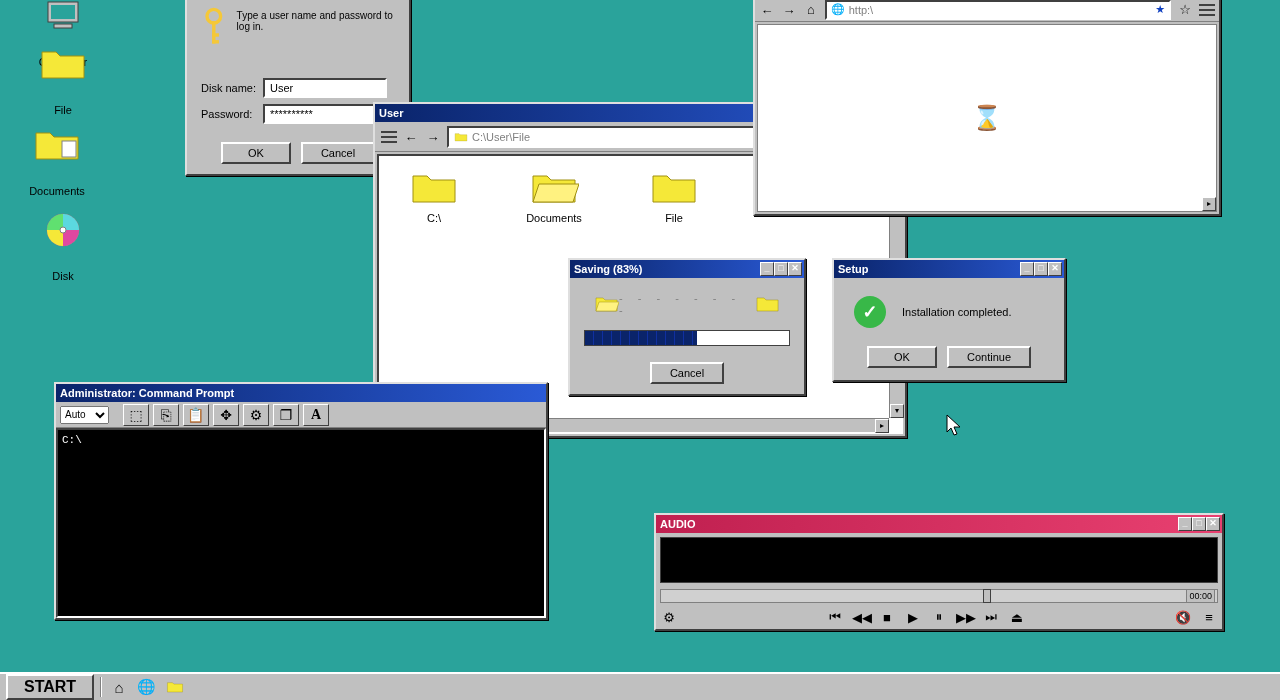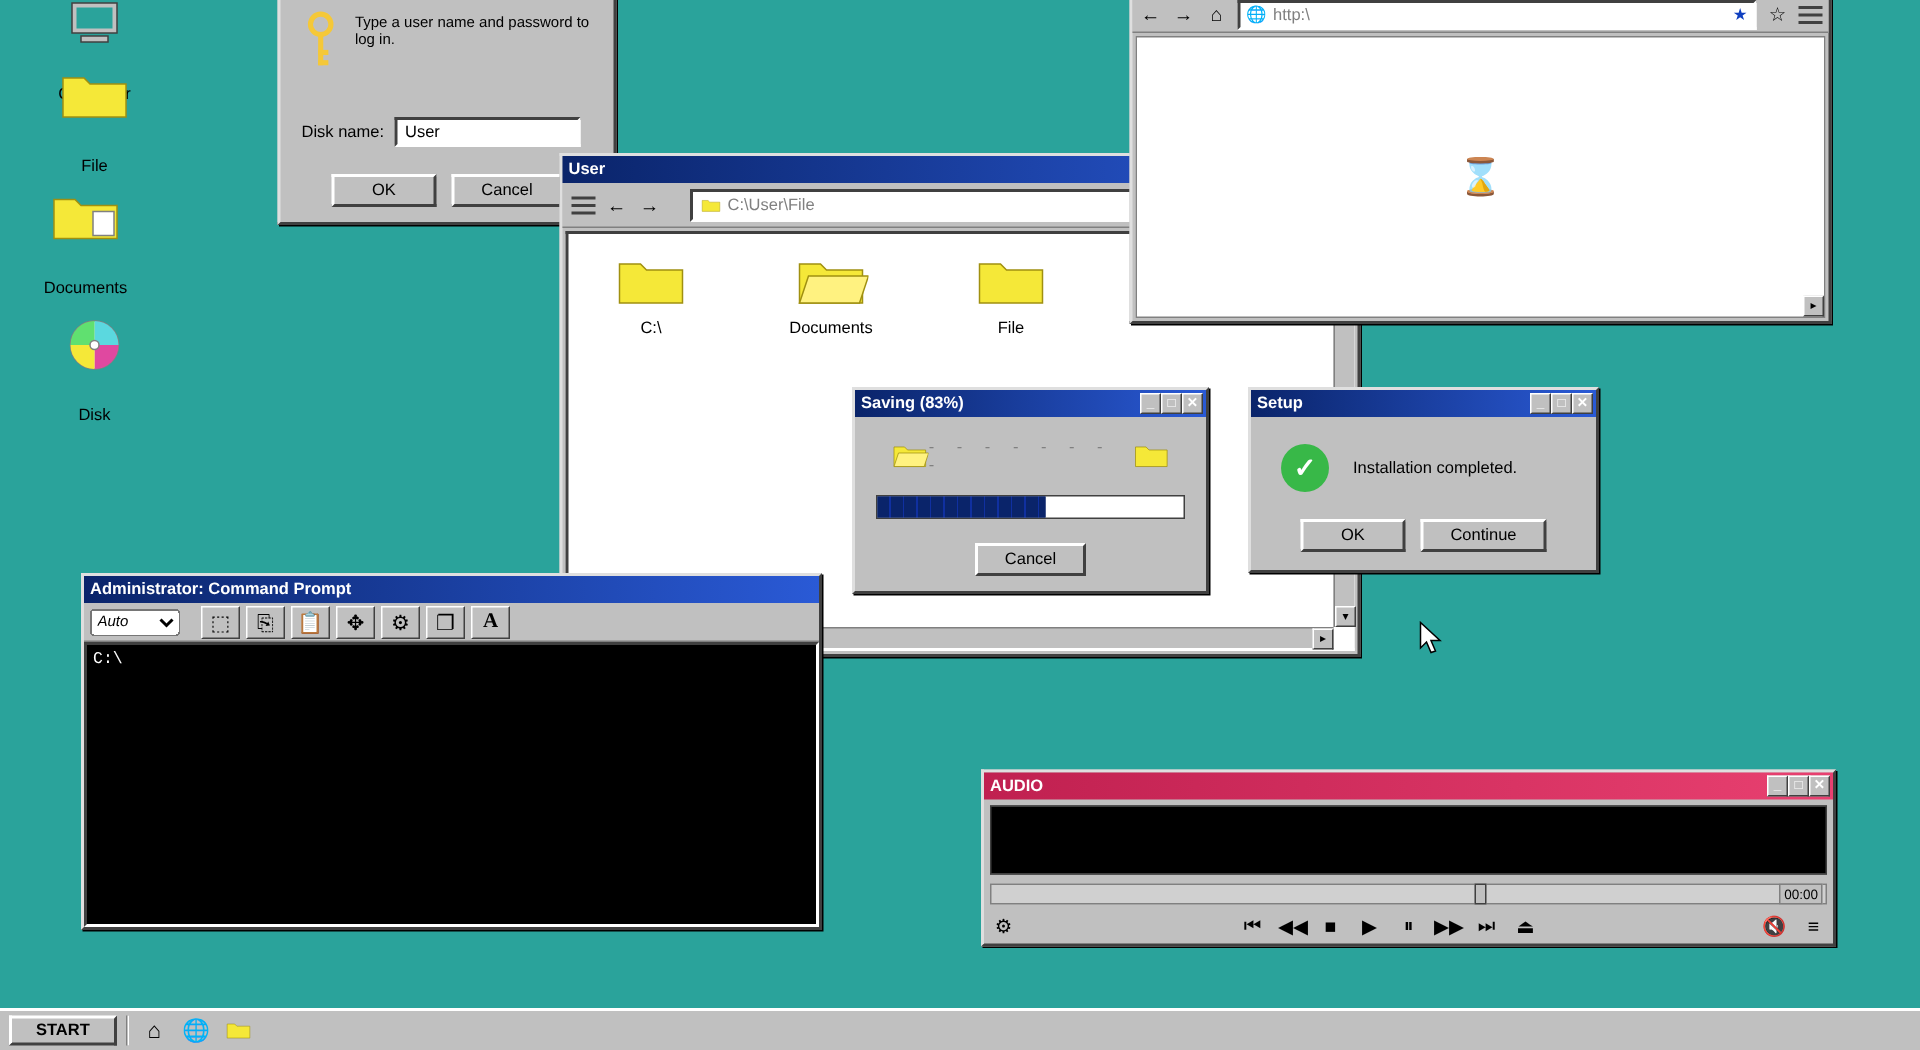--- a/index.html
+++ b/index.html
@@ -58,21 +58,21 @@
 .login-row { display: flex; align-items: center; margin: 6px 0; }
 .login-row .lbl { width: 62px; font-size: 11px; }
 .login-row .input { width: 124px; }
 .login-top { display: flex; gap: 10px; align-items: flex-start; }
 .key-icon { width: 30px; height: 50px; }
 .login-desc { font-size: 10px; padding-top: 6px; }
 .login-btns { display: flex; gap: 10px; justify-content: center; margin-top: 18px; }
 
 
 .explorer-toolbar { background: #c0c0c0; height: 30px; display:flex; align-items:center; padding: 0 6px; gap:6px; border-bottom:1px solid #808080; }
-.explorer-addr { flex:1; display:flex; align-items:center;margin-left:13px; }
+.explorer-addr { flex:1; display:flex; align-items:center; }
 .explorer-addr .input { flex:1; height:22px; }
 .search-box { width:110px; display:flex; align-items:center; }
 .search-box .input { width: 100%; height:22px; }
 .explorer-body { background:#fff; height: 280px; border:2px solid; border-top-color:#404040; border-left-color:#404040; border-right-color:#fff; border-bottom-color:#fff; margin:2px; position:relative; }
 .explorer-folders { display:flex; gap:50px; padding:14px 20px; }
 .folder-item { text-align:center; cursor:pointer; width:70px; }
 .folder-item .folder-label { font-size:11px; margin-top:4px; }
 .scroll-corner-v { position:absolute; right:0; top:0; bottom:14px; width:14px; background:#c0c0c0; border-left:1px solid #808080; }
 .scroll-corner-h { position:absolute; left:0; bottom:0; right:14px; height:14px; background:#c0c0c0; border-top:1px solid #808080; }
 .sc-arrow { width:14px; height:14px; background:#c0c0c0; border:1px solid; border-top-color:#fff; border-left-color:#fff; border-right-color:#404040; border-bottom-color:#404040; font-size:8px; text-align:center; line-height:12px; }
@@ -92,36 +92,36 @@
 .check-circle { width:32px; height:32px; border-radius:50%; background:#38b848; display:flex; align-items:center; justify-content:center; color:#fff; font-size:18px; font-weight:bold; }
 
 
 .browser-toolbar { background:#c0c0c0; height:24px; display:flex; align-items:center; padding:0 4px; gap:6px; border-bottom:1px solid #808080; }
 .browser-body { background:#fff; height: 188px; border:1px solid #808080; margin:2px; position:relative; display:flex; align-items:center; justify-content:center; }
 .tool-icon { width:16px; height:16px; display:inline-flex; align-items:center; justify-content:center; font-size:13px; cursor:pointer; }
 .url-bar { flex:1; display:flex; align-items:center; background:#fff; border:2px solid; border-top-color:#404040; border-left-color:#404040; border-right-color:#fff; border-bottom-color:#fff; height:20px; padding:0 4px; gap:4px; }
 
 
 .cmd-toolbar { background:#c0c0c0; height:26px; display:flex; align-items:center; gap:4px; padding:0 4px; border-bottom:1px solid #808080; }
-.cmd-select { font-size:10px; height:18px; width:60px;font-style:italic; }
+.cmd-select { font-size:10px; height:18px; width:49px; }
 .cmd-body { background:#000; color:#fff; font-family:"Courier New",monospace; font-size:11px; padding:4px; height:190px; border:2px solid; border-top-color:#404040; border-left-color:#404040; border-right-color:#fff; border-bottom-color:#fff; }
 .cmd-tool { width:26px; height:22px; background:#c0c0c0; border:1px solid; border-top-color:#fff; border-left-color:#fff; border-right-color:#404040; border-bottom-color:#404040; font-size:14px; text-align:center; line-height:20px; cursor:pointer; }
 
 
 .audio-body { padding:4px;border-radius:12px; }
 .audio-display { background:#000; height:46px; border:1px solid #404040; }
 .audio-track { background:#d0d0d0; height:14px; margin-top:6px; position:relative; border:1px solid #808080; }
 .audio-thumb { position:absolute; height:14px; width:8px; background:#c0c0c0; border:1px solid #404040; top:-1px; }
 .audio-time { position:absolute; right:2px; top:-1px; background:#c0c0c0; font-size:9px; padding:1px 2px; border:1px solid #808080; }
 .audio-controls { display:flex; align-items:center; justify-content:space-between; margin-top:6px; }
 .media-btn { font-size:13px; cursor:pointer; width:18px; text-align:center; }
 
 
 .taskbar { position:absolute; bottom:0; left:0; right:0; height:28px; background:#c0c0c0; border-top:2px solid #fff; display:flex; align-items:center; padding:0 6px; gap:6px; }
-.start-btn { background:#c0c0c0; border:2px solid; border-top-color:#fff; border-left-color:#fff; border-right-color:#404040; border-bottom-color:#404040; padding:2px 16px; font-weight:bold; font-size:11px; cursor:pointer; }
+.start-btn { background:#c0c0c0; border:2px solid; border-top-color:#fff; border-left-color:#fff; border-right-color:#404040; border-bottom-color:#404040; padding:2px 16px; font-weight:bold; font-size:16px; cursor:pointer; }
 .taskbar-sep { width:2px; height:20px; background:#808080; border-right:1px solid #fff; }
 .taskbar-icon { width:22px; height:20px; display:flex; align-items:center; justify-content:center; font-size:15px; cursor:pointer; }
 
 
 .cursor { position:absolute; pointer-events:none; }
 
 .explorer-scrollbars { position:absolute; inset:2px; pointer-events:none; }
 .explorer-scrollbars > * { pointer-events:auto; }
 
 .folder-svg { width:50px; height:36px; }
@@ -173,20 +173,24 @@
           <rect x="13" y="16" width="4" height="26" fill="#f5c838"></rect>
           <rect x="13" y="30" width="8" height="4" fill="#f5c838"></rect>
           <rect x="13" y="38" width="8" height="4" fill="#f5c838"></rect>
         </svg>
       <div class="login-desc">Type a user name and password to log in.</div>
     </div>
     <div style="height:18px;"></div>
     <div class="login-row">
       <div class="lbl">Disk name:</div>
       <input class="input" value="User" style="">
+    </div>
+    <div class="login-row">
+      <div class="lbl">Password:</div>
+      <input class="input" type="text" value="**********" style="">
     </div>
     <div class="login-btns">
       <button class="btn">OK</button>
       <button class="btn">Cancel</button>
     </div>
   </div>
 </div>
 
 <div class="win" style="left:373px; top:102px; width:534px;">
   <div class="titlebar">

